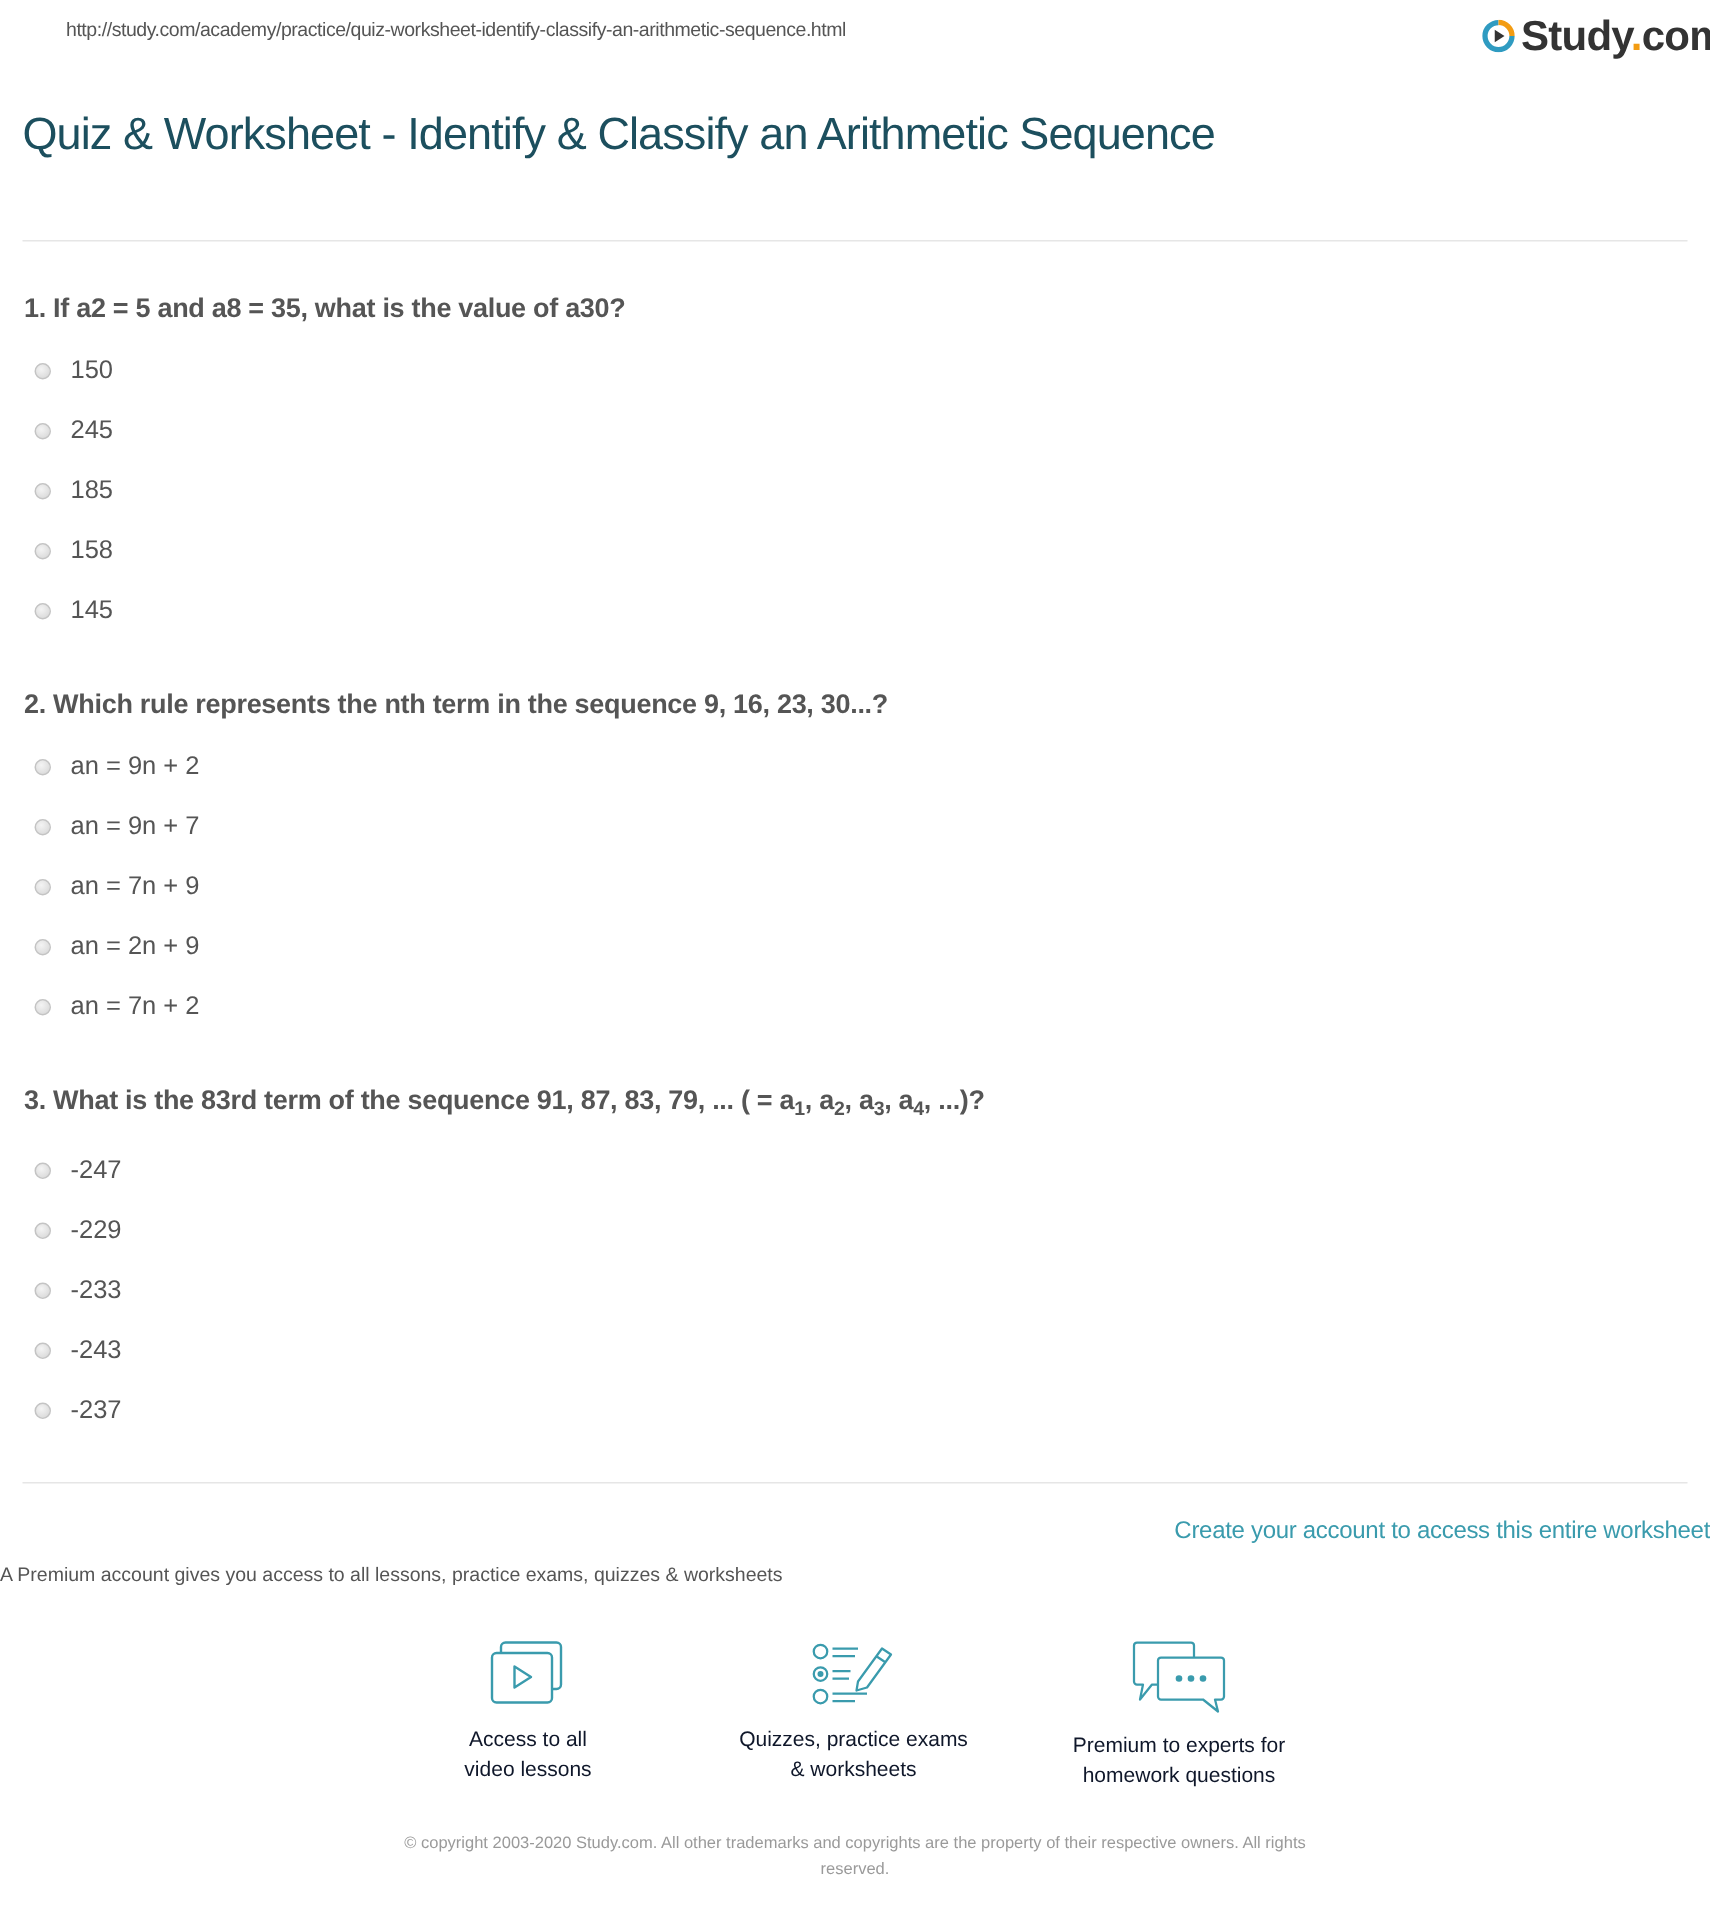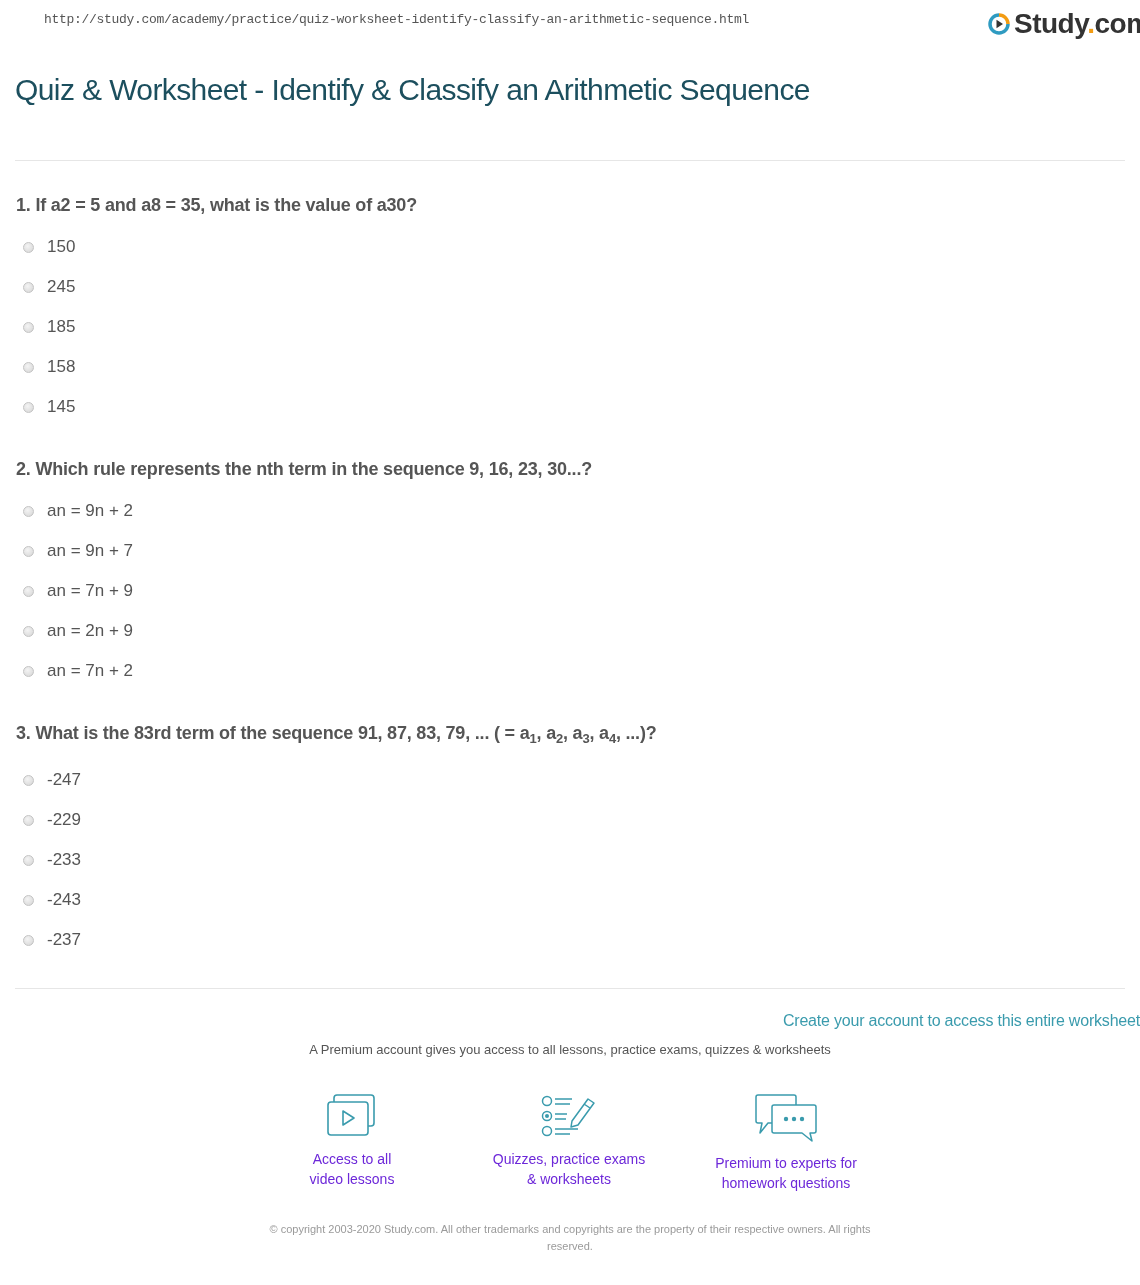--- a/index.html
+++ b/index.html
@@ -1,42 +1,42 @@
 <!DOCTYPE html>
 <html><head>
 <meta charset="utf-8">
 <style>
   * { box-sizing: border-box; margin: 0; padding: 0; }
   html, body { width: 1140px; height: 1285px; background: #ffffff; overflow: hidden; }
   body { font-family: "DejaVu Sans", "Liberation Sans", sans-serif; color: #4a4a4a; position: relative; }
 
-  .url { position: absolute; left: 16px; top: 12px; font-size: 13px; color: #555; letter-spacing: -0.3px; font-family: Liberation Mono, monospace; padding-left: 28px; }
+  .url { position: absolute; left: 16px; top: 12px; font-size: 13px; color: #555; letter-spacing: -0.3px; font-family: Liberation Sans, sans-serif; padding-left: 28px; }
 
   .logo { position: absolute; left: 988px; top: 9px; display: flex; align-items: center; }
   .logo-mark { width: 22px; height: 22px; position: relative; margin-right: 4px; }
   .logo-text { font-size: 28px; font-weight: bold; color: #333; letter-spacing: -0.5px; font-family: "Liberation Sans", sans-serif; line-height: 30px; }
   .logo-dot { color: #f39c12; }
 
   .title { position: absolute; left: 15px; top: 70px; width: 820px; font-size: 30px; line-height: 39px; color: #1c4f5e; font-weight: normal; letter-spacing: -0.6px; font-family: "Liberation Sans", sans-serif; }
 
   .hr { position: absolute; left: 15px; right: 15px; height: 1px; background: #e6e6e6; }
 
   .question { position: absolute; left: 16px; font-size: 18px; font-weight: bold; color: #555; letter-spacing: -0.2px; font-family: "Liberation Sans", sans-serif; }
   .question sub { font-size: 13px; vertical-align: -4px; }
 
   .option { position: absolute; left: 23px; display: flex; align-items: center; height: 20px; cursor: pointer; }
   .radio { width: 11px; height: 11px; border-radius: 50%; background: radial-gradient(circle at 40% 35%, #f4f4f4 0%, #dedede 70%, #c8c8c8 100%); border: 1px solid #c4c4c4; margin-right: 13px; flex: none; }
   .option-label { font-size: 17px; color: #555; font-family: "Liberation Sans", sans-serif; }
 
   .cta-title { position: absolute; left: 0; width: 1140px; top: 1012px; text-align: right; font-size: 16px; color: #3a9bad; font-family: "Liberation Sans", sans-serif; letter-spacing: -0.2px; }
-  .cta-sub { position: absolute; left: 0; width: 1140px; top: 1042px; text-align: center; font-size: 13px; color: #555; font-family: "Liberation Sans", sans-serif; }
+  .cta-sub { position: absolute; left: 0; width: 1140px; top: 1042px; text-align: left; font-size: 13px; color: #555; font-family: "Liberation Sans", sans-serif; }
 
   .feature { position: absolute; top: 1093px; width: 200px; text-align: center; }
   .feature svg { display: block; margin: 0 auto; }
-  .feature-label { margin-top: 10px; font-size: 14px; line-height: 20px; color: #6d28d9; font-family: "Liberation Sans", sans-serif; }
+  .feature-label { margin-top: 10px; font-size: 14px; line-height: 20px; color: #0f172a; font-family: "Liberation Sans", sans-serif; }
 
   .footer { position: absolute; left: 210px; width: 720px; top: 1221px; text-align: center; font-size: 11px; line-height: 17px; color: #9a9a9a; font-family: "Liberation Sans", sans-serif; }
 </style>
 </head>
 <body>
 
 <div class="url">http://study.com/academy/practice/quiz-worksheet-identify-classify-an-arithmetic-sequence.html</div>
 
 <div class="logo">
   <span class="logo-mark">

